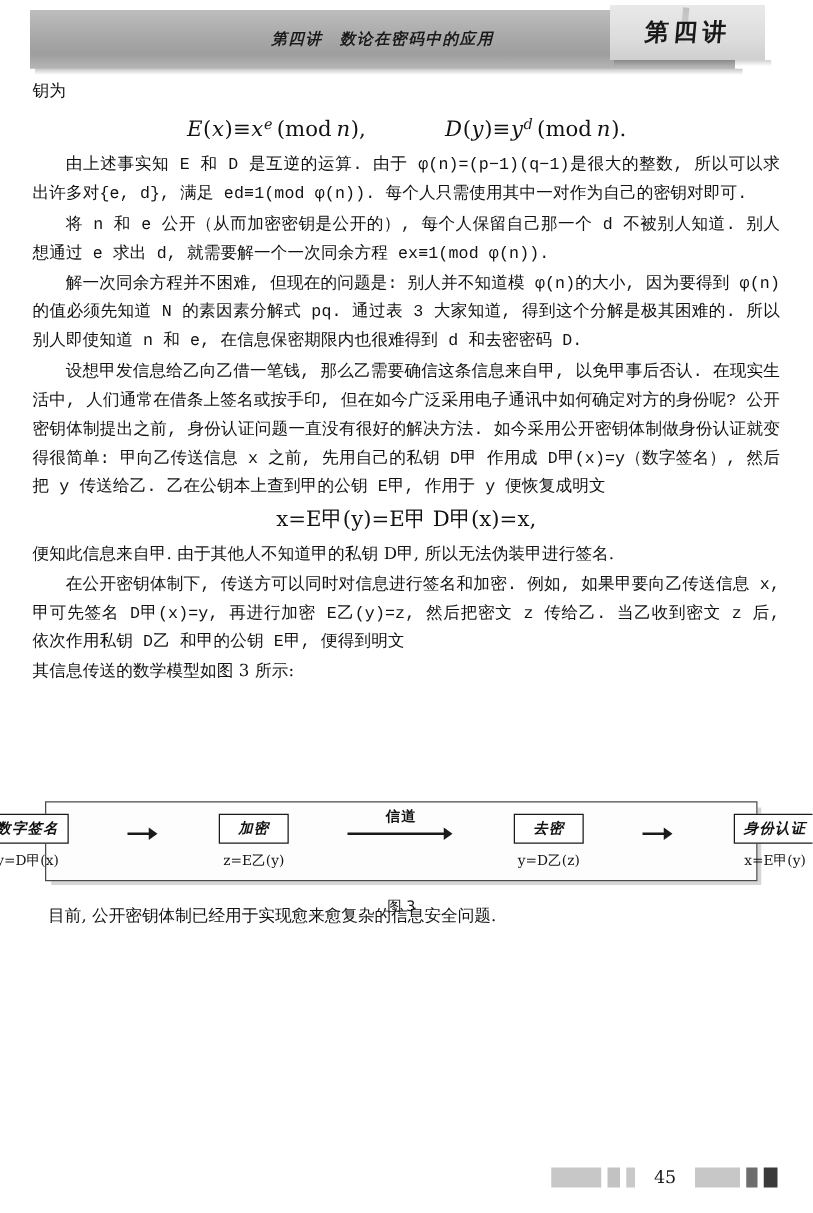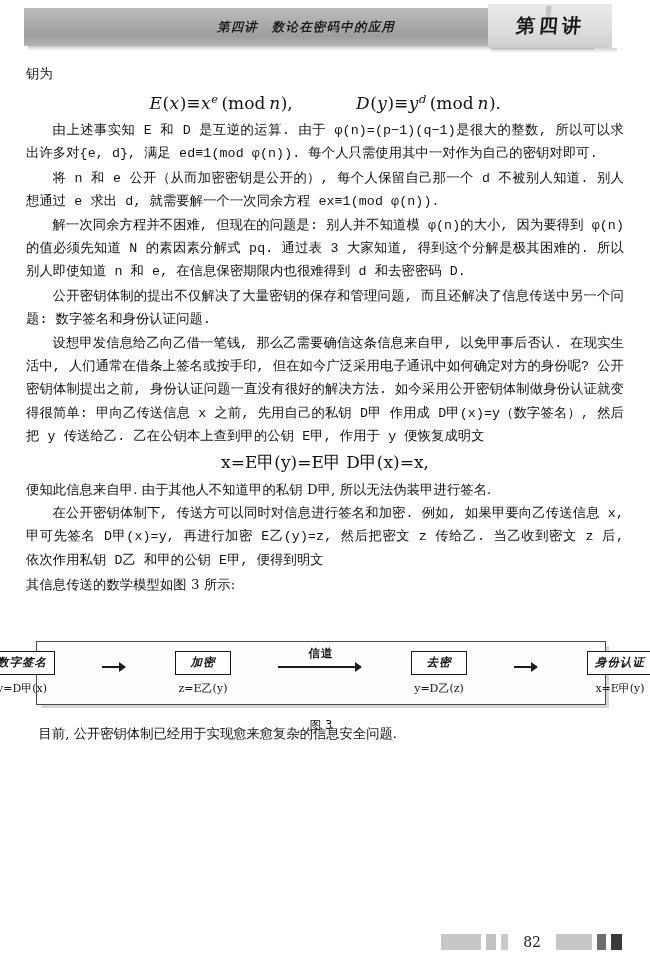--- a/index.html
+++ b/index.html
@@ -15,21 +15,21 @@
     color: #121212;
     overflow: hidden;
   }
 
   
   .header-band {
     position: absolute;
     left: 24px;
     top: 8px;
     width: 564px;
-    height: 38px;
+    height: 47px;
     background: linear-gradient(180deg,#bdbdbd 0%, #a9a9a9 45%, #9e9e9e 75%, #b5b5b5 100%);
     display: flex;
     align-items: center;
     justify-content: center;
   }
   .header-band::after{
     content:"";
     position:absolute;
     left:4px; right:-6px; bottom:-5px; height:5px;
     background:linear-gradient(180deg,rgba(0,0,0,.22),rgba(0,0,0,0));
@@ -258,21 +258,20 @@
     <span class="eq-gap"></span>
     <i class="mathvar">D</i>(<i class="mathvar">y</i>)≡<i class="mathvar">y</i><sup class="ex">d</sup><span class="up"> (mod </span><i class="mathvar">n</i><span class="up">).</span>
   </div>
 
   <p class="para indent">由上述事实知 E 和 D 是互逆的运算. 由于 φ(n)=(p−1)(q−1)是很大的整数, 所以可以求出许多对{e, d}, 满足 ed≡1(mod φ(n)). 每个人只需使用其中一对作为自己的密钥对即可.</p>
 
   <p class="para indent">将 n 和 e 公开（从而加密密钥是公开的）, 每个人保留自己那一个 d 不被别人知道. 别人想通过 e 求出 d, 就需要解一个一次同余方程 ex≡1(mod φ(n)).</p>
 
   <p class="para indent">解一次同余方程并不困难, 但现在的问题是: 别人并不知道模 φ(n)的大小, 因为要得到 φ(n)的值必须先知道 N 的素因素分解式 pq. 通过表 3 大家知道, 得到这个分解是极其困难的. 所以别人即使知道 n 和 e, 在信息保密期限内也很难得到 d 和去密密码 D.</p>
 
-  <p class="para indent">公开密钥体制的提出不仅解决了大量密钥的保存和管理问题, 而且还解决了信息传送中另一个问题: 数字签名和身份认证问题.</p>
 
   <p class="para indent">设想甲发信息给乙向乙借一笔钱, 那么乙需要确信这条信息来自甲, 以免甲事后否认. 在现实生活中, 人们通常在借条上签名或按手印, 但在如今广泛采用电子通讯中如何确定对方的身份呢? 公开密钥体制提出之前, 身份认证问题一直没有很好的解决方法. 如今采用公开密钥体制做身份认证就变得很简单: 甲向乙传送信息 x 之前, 先用自己的私钥 D甲 作用成 D甲(x)=y（数字签名）, 然后把 y 传送给乙. 乙在公钥本上查到甲的公钥 E甲, 作用于 y 便恢复成明文</p>
 
   <div class="eq">x=E甲(y)=E甲 D甲(x)=x,</div>
 
   <p class="para">便知此信息来自甲. 由于其他人不知道甲的私钥 D甲, 所以无法伪装甲进行签名.</p>
 
   <p class="para indent">在公开密钥体制下, 传送方可以同时对信息进行签名和加密. 例如, 如果甲要向乙传送信息 x, 甲可先签名 D甲(x)=y, 再进行加密 E乙(y)=z, 然后把密文 z 传给乙. 当乙收到密文 z 后, 依次作用私钥 D乙 和甲的公钥 E甲, 便得到明文</p>
 
 
@@ -343,17 +342,17 @@
   </div>
   <div class="fig-caption">图 3</div>
 </div>
 
 <div class="closing">目前, 公开密钥体制已经用于实现愈来愈复杂的信息安全问题.</div>
 
 <div class="footer">
   <span class="bar b1"></span>
   <span class="bar b2"></span>
   <span class="bar b3"></span>
-  <span class="page-num">82</span>
+  <span class="page-num">45</span>
   <span class="bar b4"></span>
   <span class="bar b5"></span>
   <span class="bar b6"></span>
 </div>
 
 </body></html>

